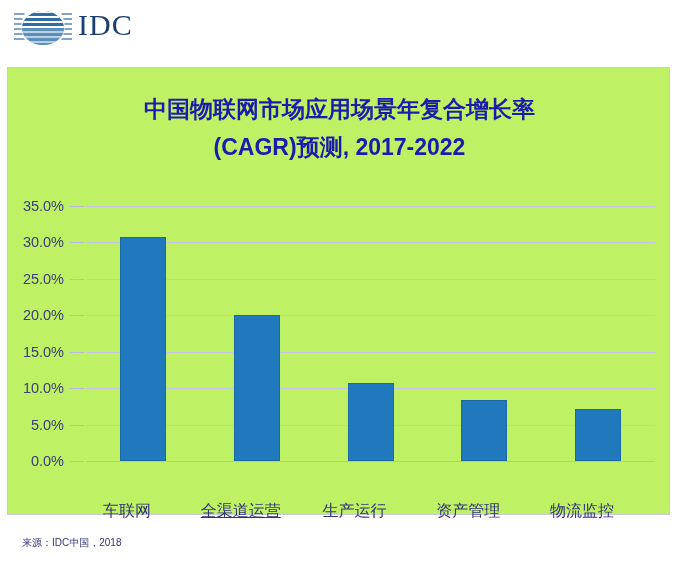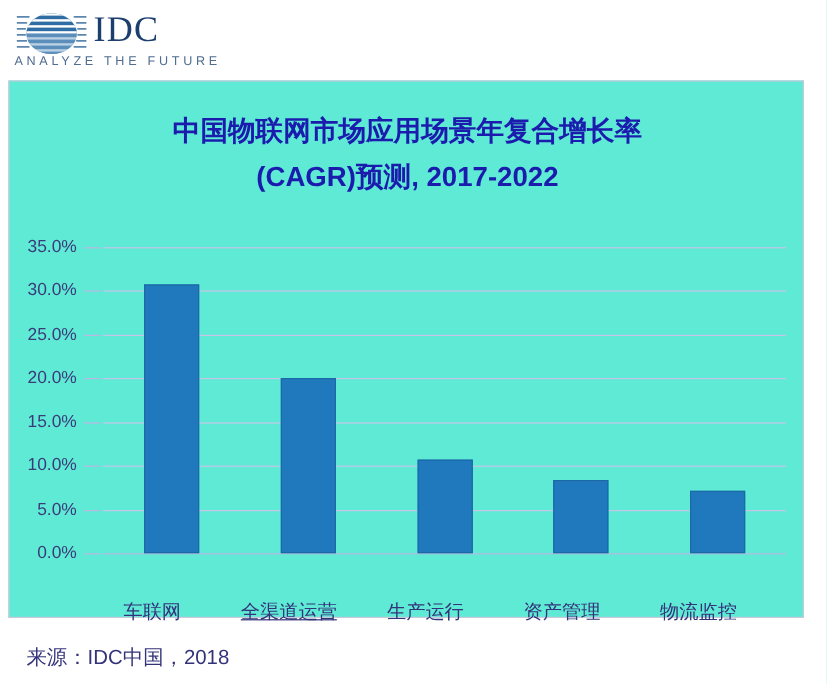--- a/index.html
+++ b/index.html
@@ -52,21 +52,21 @@
   }
 
   
   #chart-frame {
     position: absolute;
     left: 7px;
     top: 67px;
     width: 663px;
     height: 448px;
     border: 1px solid #c9c9dc;
-    background: #5eead4;
+    background: #bef264;
     box-sizing: border-box;
   }
 
   
   #chart-title {
     position: absolute;
     left: 0;
     top: 22px;
     width: 663px;
     text-align: center;
@@ -146,21 +146,21 @@
     font-family: "Liberation Sans", "DejaVu Sans", sans-serif;
     line-height: 22px;
     margin-top: 28px;
   }
 
   
   #source-note {
     position: absolute;
     left: 22px;
     top: 536px;
-    font-size: 17px;
+    font-size: 10px;
     color: #33337a;
     font-family: "Liberation Sans", "DejaVu Sans", sans-serif;
   }
 </style>
 </head>
 <body>
 
 <div id="logo-band">
   <div id="logo-globe">
     <svg viewBox="0 0 58 42" width="58" height="42" aria-hidden="true">
@@ -190,21 +190,20 @@
         <line x1="0" y1="22" x2="7" y2="22"></line>
         <line x1="51" y1="22" x2="58" y2="22"></line>
         <line x1="0" y1="27" x2="8" y2="27"></line>
         <line x1="50" y1="27" x2="58" y2="27"></line>
         <line x1="0" y1="32" x2="10" y2="32"></line>
         <line x1="48" y1="32" x2="58" y2="32"></line>
       </g>
     </svg>
   </div>
   <div id="logo-wordmark">IDC</div>
-  <div id="logo-tagline">ANALYZE THE FUTURE</div>
 </div>
 
 <div id="chart-frame">
 
   <div id="chart-title">
     <span>中国物联网市场应用场景年复合增长率</span>
     <span class="line2">(CAGR)预测, 2017-2022</span>
   </div>
 
   <div id="y-labels">

